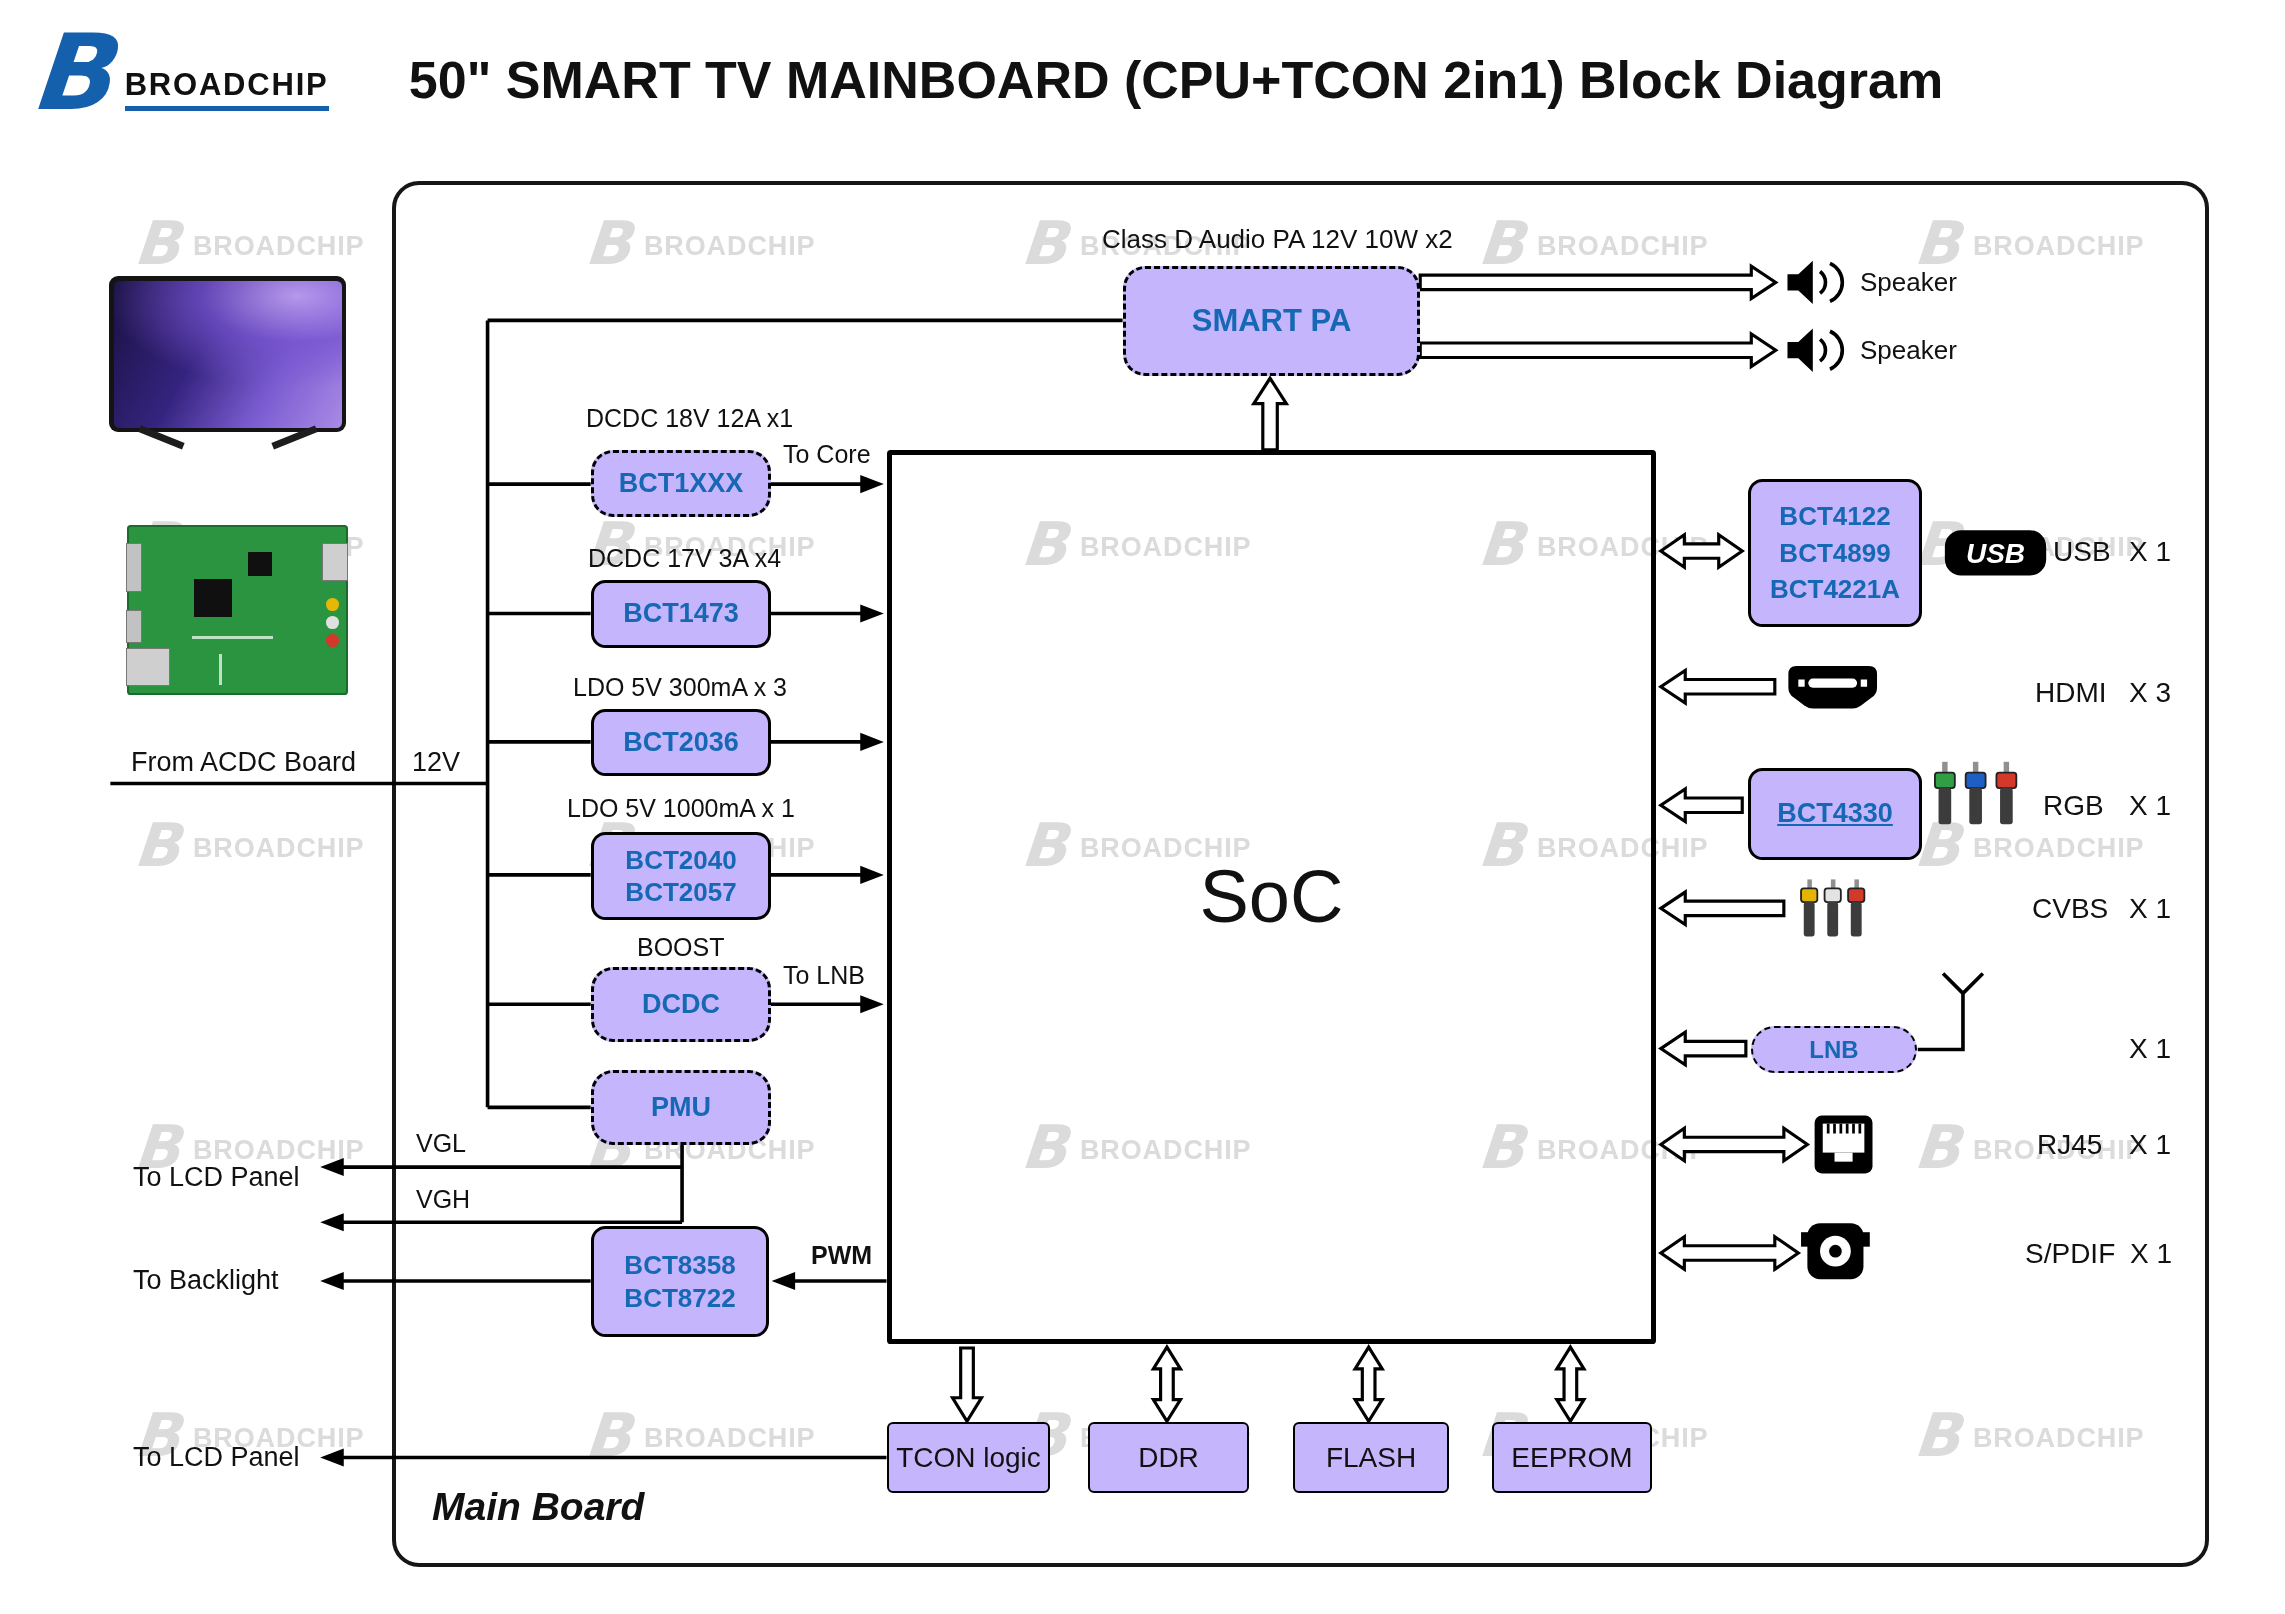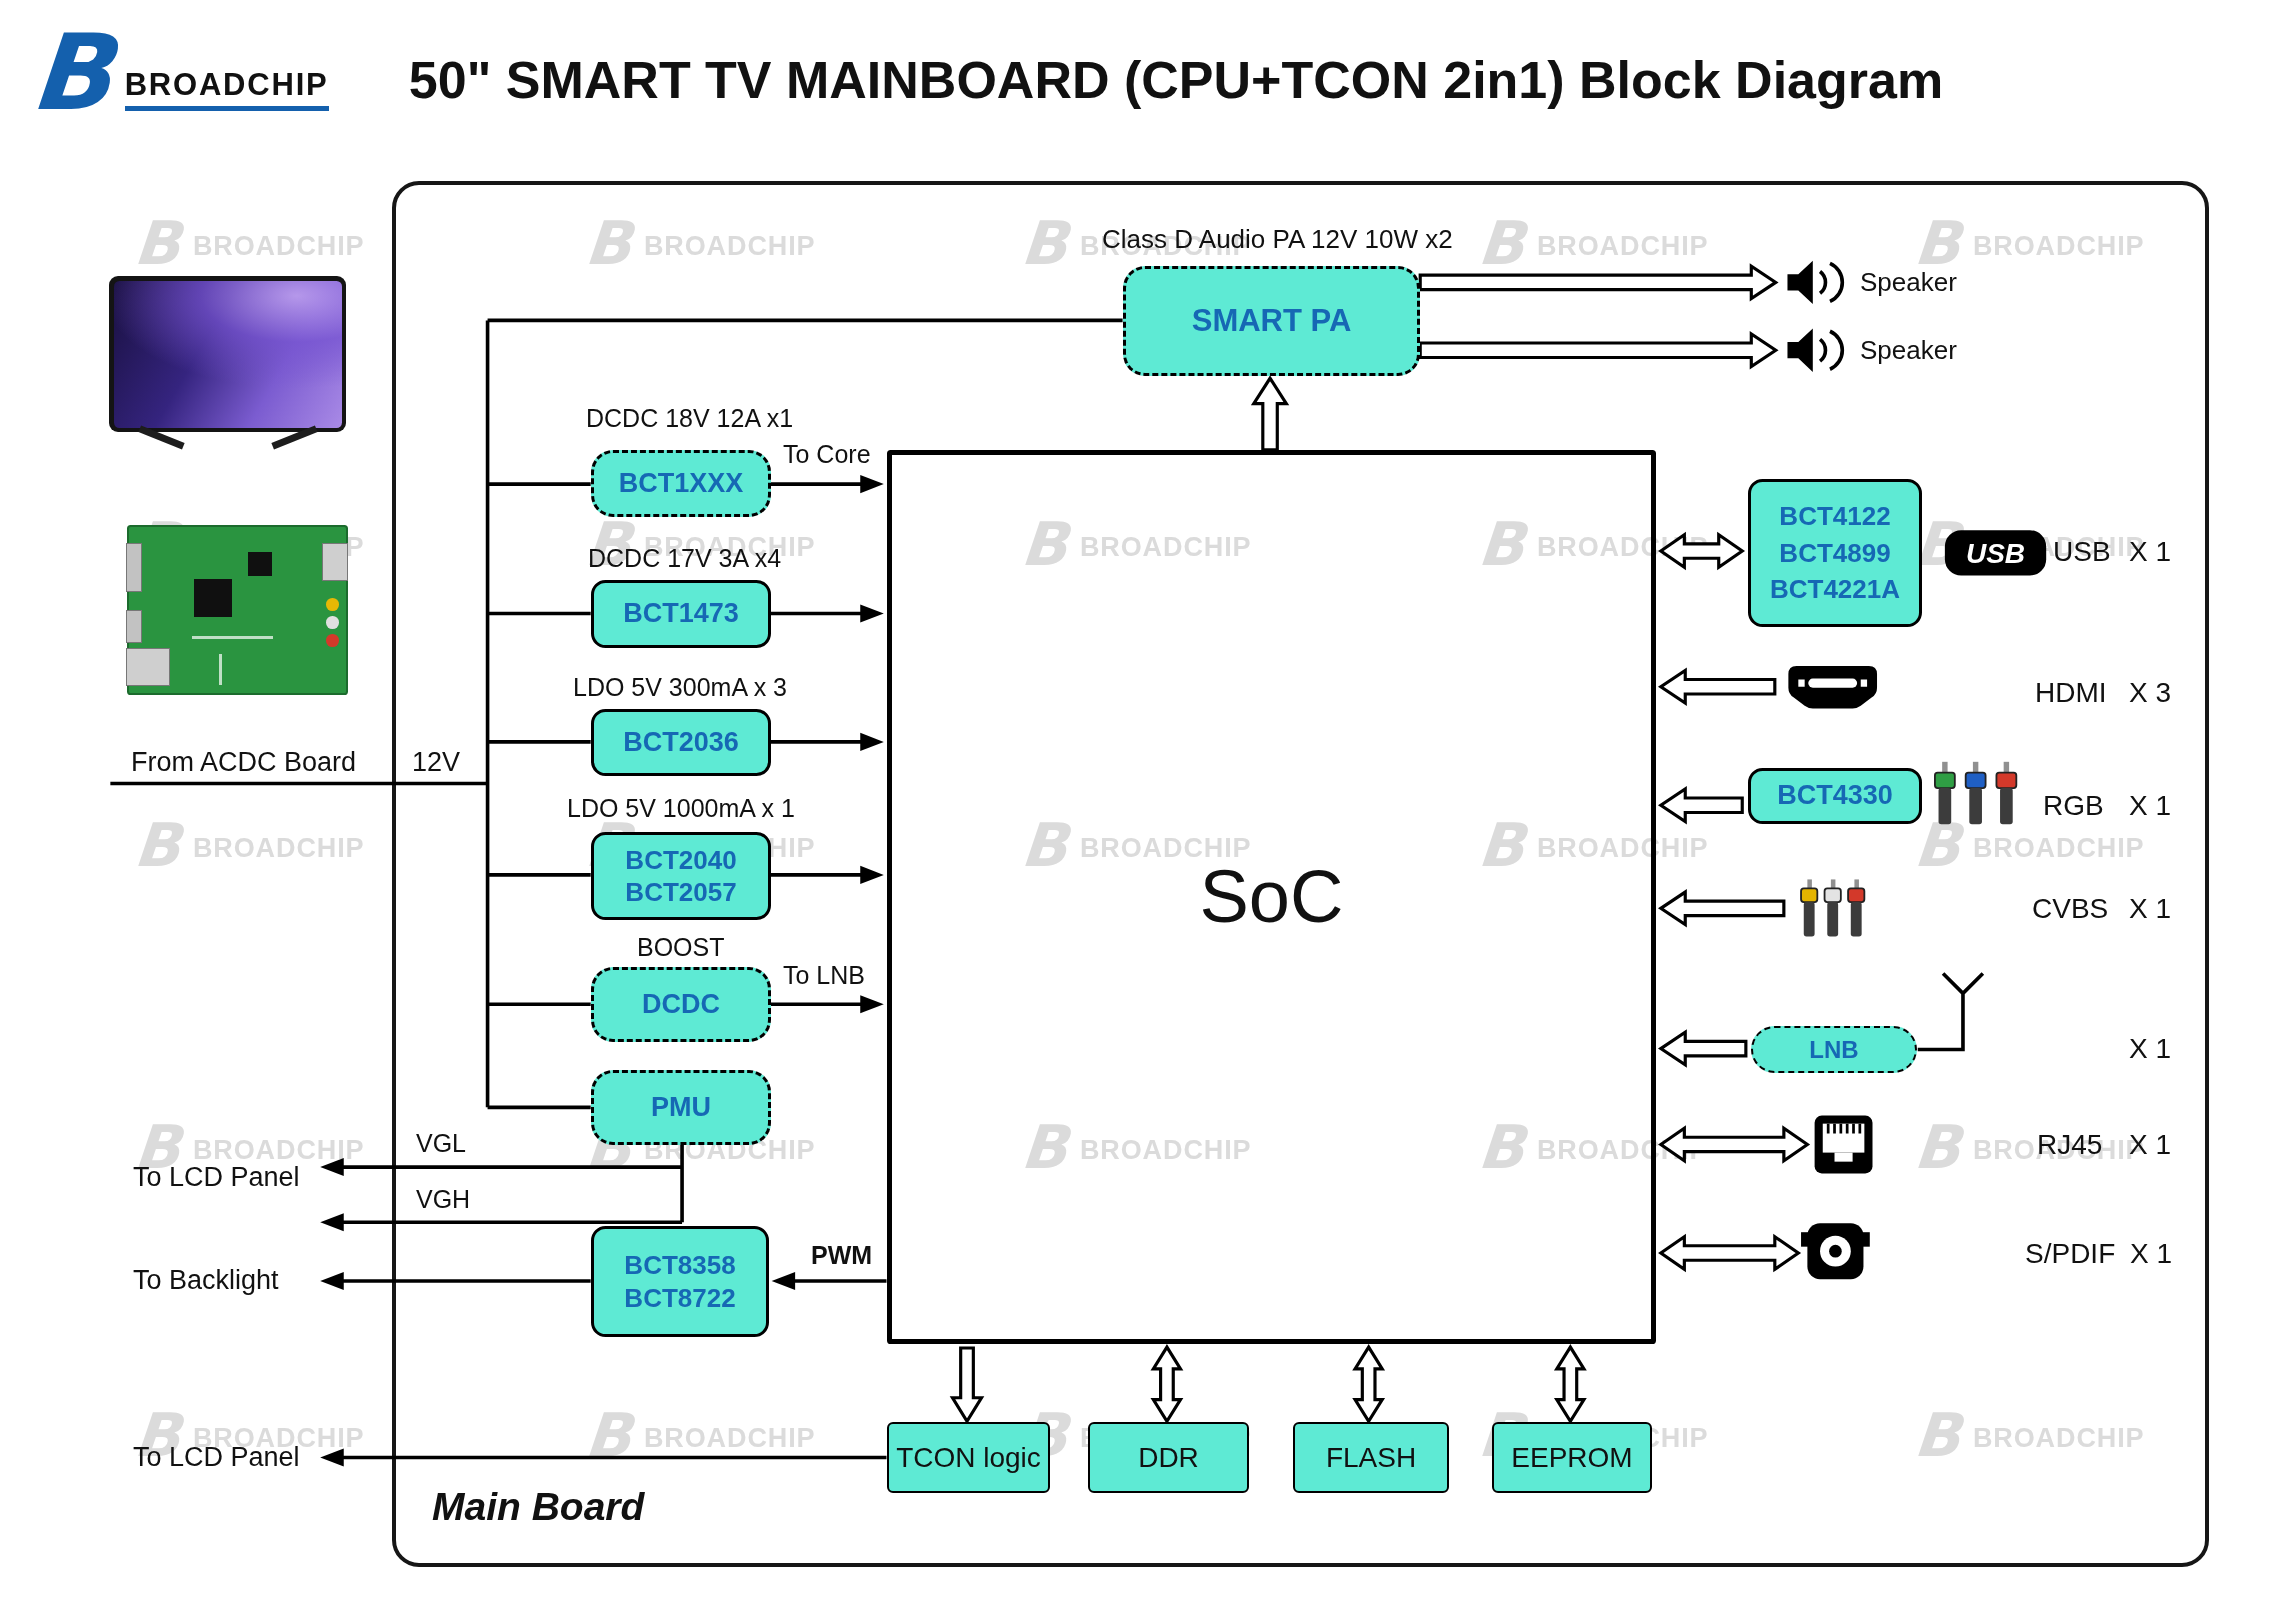--- a/index.html
+++ b/index.html
@@ -13,21 +13,21 @@
   .wm .b{font-family:"DejaVu Sans",sans-serif;font-style:italic;font-weight:900;font-size:60px;line-height:.8;transform:skewX(-8deg);}
   .wm .t{font-weight:700;font-size:27px;letter-spacing:0.9px;padding-bottom:5.4px;}
 
   
   .board{position:absolute;left:392px;top:181px;width:1809px;height:1378px;
          border:4.5px solid #161616;border-radius:27px;z-index:1;background:transparent;}
 
   svg.wiring{position:absolute;left:0;top:0;z-index:2;}
 
   
-  .blk{position:absolute;box-sizing:border-box;background:#5eead4;border:3.6px solid #000;border-radius:14.5px;
+  .blk{position:absolute;box-sizing:border-box;background:#c4b5fd;border:3.6px solid #000;border-radius:14.5px;
        display:flex;flex-direction:column;align-items:center;justify-content:center;
        color:var(--accent);font-weight:700;font-size:27px;line-height:1.25;text-align:center;z-index:3;}
   .blk.dashed{border-style:dashed;border-radius:22px;}
   .blk.plain{border-radius:6px;border-width:2.7px;color:#111;font-weight:400;font-size:28px;}
   .blk.soc{background:transparent;border-width:5.4px;border-radius:3.6px;color:#111;font-weight:400;font-size:74px;}
 
   
   .lbl{position:absolute;font-size:25px;color:#111;white-space:nowrap;z-index:4;line-height:1.15;}
   .lbl.big{font-size:27px;}
   .port-row{position:absolute;display:flex;justify-content:space-between;align-items:center;
@@ -338,21 +338,21 @@
   <div class="blk" style="left:591px;top:1226px;width:178px;height:111px;font-size:26px;">
     <span>BCT8358</span>
     <span>BCT8722</span>
   </div>
 
   <div class="blk" style="left:1748px;top:479px;width:174px;height:148px;font-size:26px;line-height:1.4;">
     <span>BCT4122</span>
     <span>BCT4899</span>
     <span>BCT4221A</span>
   </div>
-  <div class="blk" style="left:1748px;top:768px;width:174px;height:56px;">
+  <div class="blk" style="left:1748px;top:768px;width:174px;height:92px;text-decoration:underline;">
     <span>BCT4330</span>
   </div>
   <div class="blk dashed" style="left:1751px;top:1026px;width:166px;height:47px;font-size:24px;border-width:2.7px;border-radius:23.5px;">
     <span>LNB</span>
   </div>
 
   <div class="blk plain" style="left:887px;top:1422px;width:163px;height:71px;">
     <span>TCON logic</span>
   </div>
   <div class="blk plain" style="left:1088px;top:1422px;width:161px;height:71px;">

